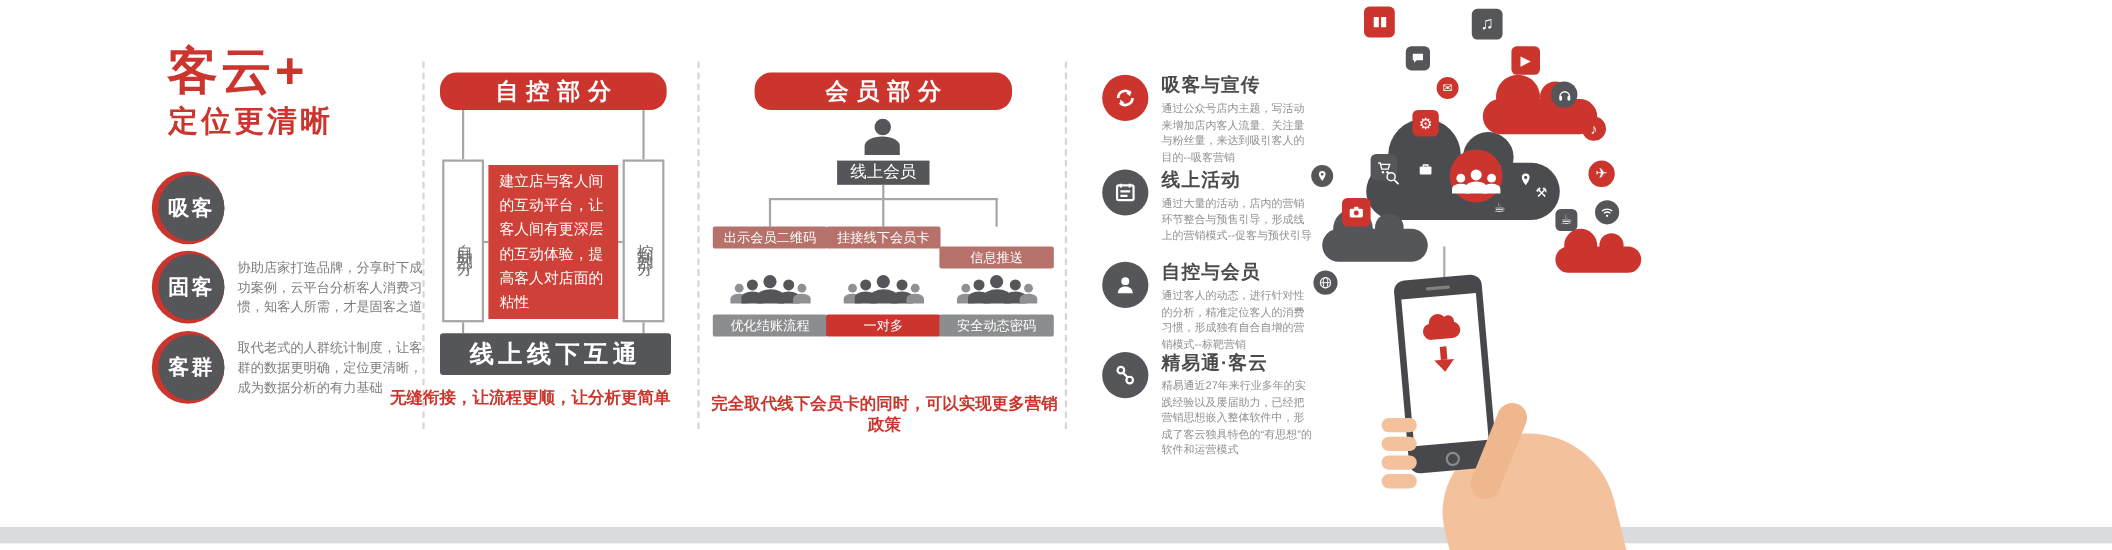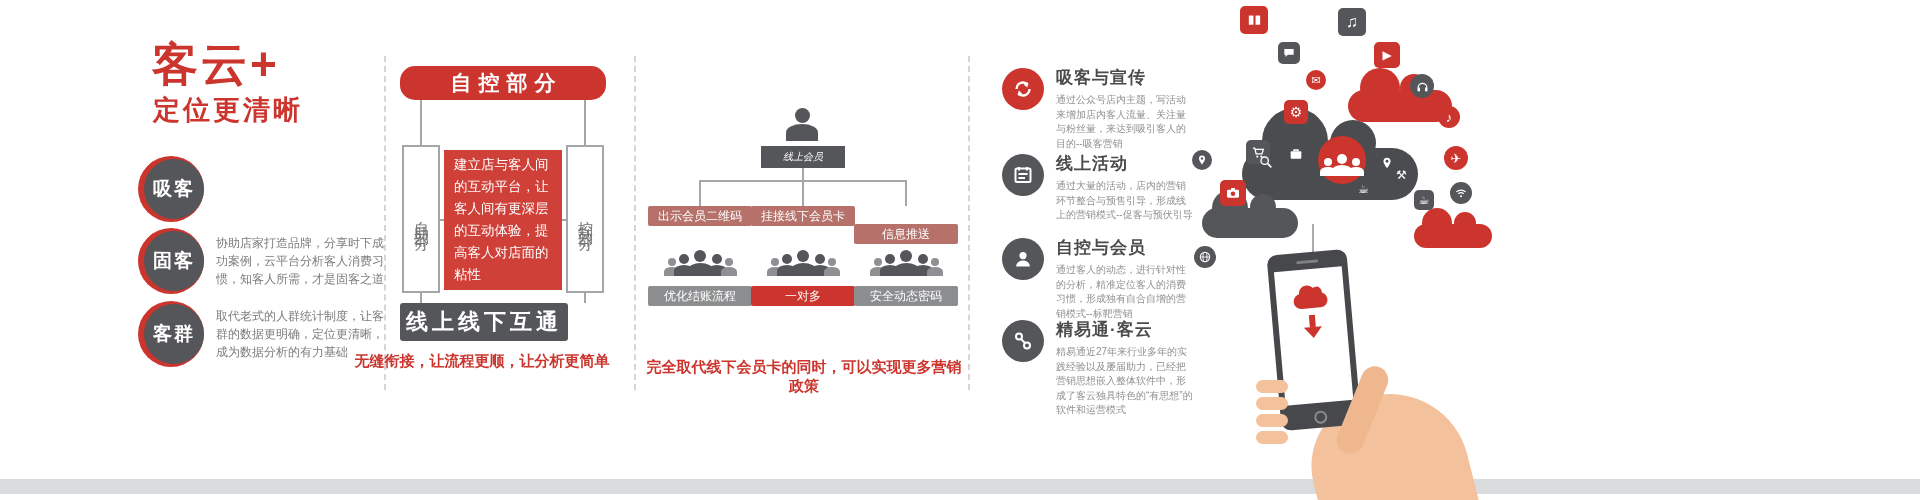--- a/index.html
+++ b/index.html
@@ -29,21 +29,21 @@
 
   .side-box{position:absolute;width:38px;height:148px;border:2px solid var(--line);background:#fff;display:flex;align-items:center;justify-content:center;}
   .side-box span{writing-mode:vertical-rl;letter-spacing:5px;font-size:15px;color:#6f7072;}
   .center-red{position:absolute;left:444px;top:150px;width:118px;height:140px;background:#cf4038;color:#fff;font-size:13.5px;line-height:1.62;padding:9px 10px;display:flex;align-items:center;}
 
   .dark-box{position:absolute;background:var(--dark);color:#fff;font-weight:bold;display:flex;align-items:center;justify-content:center;border-radius:3px;}
   .caption{position:absolute;color:var(--red);font-weight:bold;text-align:center;}
 
   .node-label{position:absolute;width:104px;height:20px;line-height:20px;color:#fff;font-size:12px;text-align:center;border-radius:2px;}
   .nl-red{background:var(--red);} .nl-mred{background:var(--mred);} .nl-gray{background:var(--gray);}
-  .root-label{position:absolute;left:761px;top:146px;width:84px;height:22px;background:var(--dark);color:#fff;font-size:10px;text-align:center;line-height:22px;font-style:italic;}
+  .root-label{position:absolute;left:761px;top:146px;width:84px;height:22px;background:var(--dark);color:#fff;font-size:15px;text-align:center;line-height:22px;}
 
   .person{display:flex;flex-direction:column;align-items:center;}
   .person .ph{border-radius:50%;background:var(--dark);}
   .person .pb{border-radius:50% 50% 0 0;background:var(--dark);margin-top:1px;}
   .p-xl .ph{width:15px;height:15px}.p-xl .pb{width:32px;height:17px}
   .p-lg .ph{width:12px;height:12px}.p-lg .pb{width:25px;height:13px}
   .p-md .ph{width:10px;height:10px}.p-md .pb{width:20px;height:11px}
   .p-sm .ph{width:8px;height:8px}.p-sm .pb{width:16px;height:9px}
   .p-light .ph,.p-light .pb{background:#8f9093}
   .p-white .ph,.p-white .pb{background:#fff}
@@ -137,23 +137,24 @@
       <span>自助部分</span>
     </div>
   <div class="side-box" style="left:566px;top:145px">
       <span>控制部分</span>
     </div>
   <div class="hline" style="left:440px;top:219px;width:4px"></div>
   <div class="hline" style="left:562px;top:219px;width:4px"></div>
   <div class="center-red">建立店与客人间的互动平台，让客人间有更深层的互动体验，提高客人对店面的粘性</div>
   <div class="vline" style="left:420px;top:293px;height:10px"></div>
   <div class="vline" style="left:584px;top:293px;height:10px"></div>
-  <div class="dark-box" style="left:400px;top:303px;width:168px;height:38px;font-size:22px;letter-spacing:4px">线上线下互通</div>
+  <div class="dark-box" style="left:400px;top:303px;width:210px;height:38px;font-size:22px;letter-spacing:4px">线上线下互通</div>
   <div class="caption" style="left:352px;top:352px;width:260px;font-size:15px">无缝衔接，让流程更顺，让分析更简单</div>
 
+  <div class="sec-header" style="left:686px;top:66px;width:234px">会员部分</div>
   <div class="root-person person p-xl">
       <div class="ph"></div>
       <div class="pb"></div>
     </div>
   <div class="root-label">线上会员</div>
   <div class="vline" style="left:802px;top:168px;height:12px"></div>
   <div class="hline" style="left:699px;top:180px;width:208px"></div>
   <div class="vline" style="left:699px;top:180px;height:26px"></div>
   <div class="vline" style="left:802px;top:180px;height:26px"></div>
   <div class="vline" style="left:905px;top:180px;height:26px"></div>

